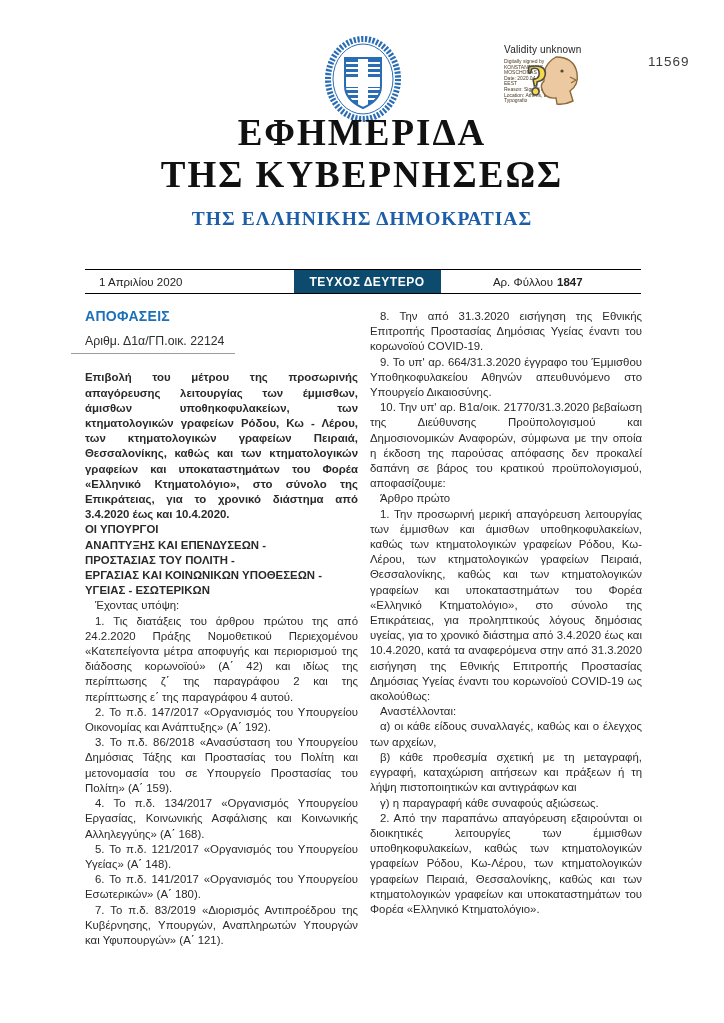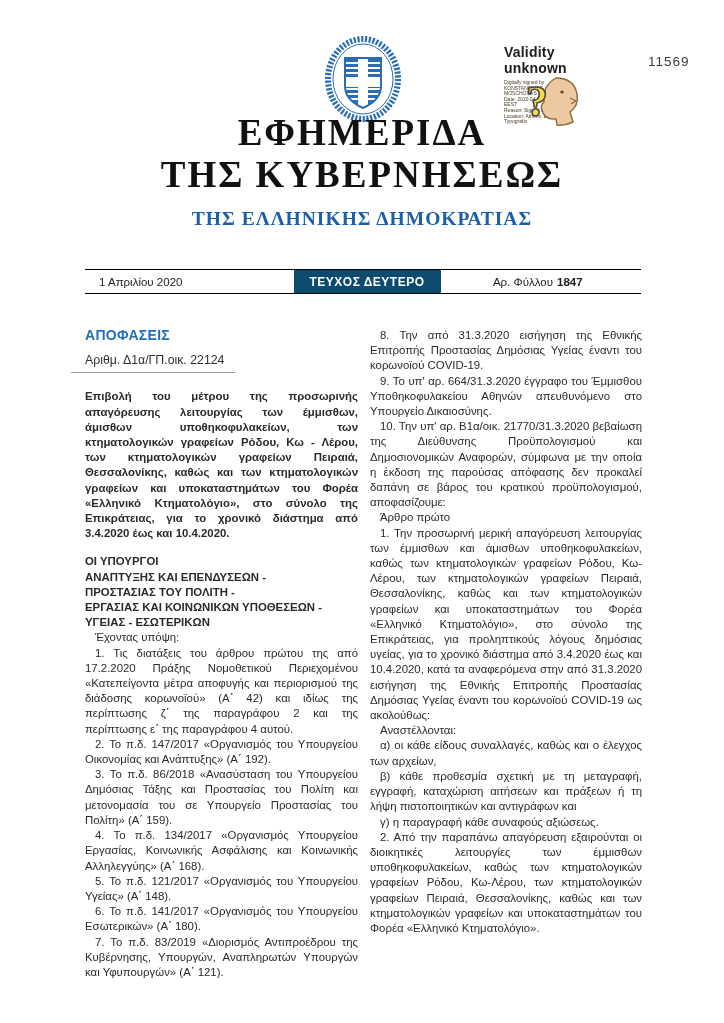--- a/index.html
+++ b/index.html
@@ -7,51 +7,51 @@
   body { font-family: "Liberation Sans", sans-serif; color:#262626; }
   .page {
     position: relative;
     width: 724px; height: 1023px;
     background: #ffffff;
     overflow: hidden;
   }
   
   .emblem { position:absolute; left:324px; top:36px; width:78px; height:86px; }
   .stamp { position:absolute; left:504px; top:44px; width:90px; height:66px; }
-  .stamp-validity { font-size:14px; font-weight:bold; color:#1c1c1c; letter-spacing:0.2px; }
+  .stamp-validity { font-size:10px; font-weight:normal; color:#1c1c1c; letter-spacing:0.2px; }
   .stamp-body { position:relative; margin-top:2px; height:52px; }
   .stamp-lines { position:absolute; left:0; top:2px; width:60px; }
   .stamp-lines div { font-size:5px; line-height:5.6px; color:#4a3a22; white-space:nowrap; overflow:hidden; }
   .stamp-art { position:absolute; left:18px; top:-4px; }
   .page-number { position:absolute; left:648px; top:54px; width:70px; font-size:13.5px; letter-spacing:1px; color:#3c3c3c; }
   
   .masthead { position:absolute; left:0; top:112px; width:724px; text-align:center; font-family:"Liberation Serif", serif; }
   .mast-line { font-size:37px; font-weight:bold; color:#111111; letter-spacing:2px; line-height:42px; }
   .mast-sub { margin-top:12px; font-size:19.5px; font-weight:bold; color:#1c5fa8; letter-spacing:1px; }
   
   .info-bar {
     position:absolute; left:85px; top:269px; width:556px; height:25px;
     border-top:1.4px solid #000; border-bottom:1.4px solid #000;
     display:flex; align-items:stretch;
   }
   .info-date { flex:1; display:flex; align-items:center; padding-left:14px; font-size:11.5px; color:#222; }
   .info-issue { width:147px; background:#0c4a6e; color:#ffffff; font-weight:bold; font-size:12px; letter-spacing:0.5px; display:flex; align-items:center; justify-content:center; }
   .info-sheet { flex:1; display:flex; align-items:center; justify-content:center; padding-right:6px; font-size:11.5px; color:#222; }
   .info-sheet .num { font-weight:bold; margin-left:4px; }
   
-  .col { position:absolute; top:328px; width:273px; font-size:11.4px; line-height:15.2px; color:#2a2a2a; }
+  .col { position:absolute; top:309px; width:273px; font-size:11.4px; line-height:15.2px; color:#2a2a2a; }
   .col-left { left:85px; }
   .col-right { left:370px; width:272px; }
   .col p { text-align:justify; text-indent:10px; margin:0; }
   .section-heading { font-size:14px; font-weight:bold; color:#1d70b7; letter-spacing:0.3px; margin-bottom:10px; }
   .doc-number { font-size:12.3px; color:#2e2e2e; display:inline-block;
     margin-left:-14px; padding-left:14px; padding-bottom:4px; min-width:164px;
     border-bottom:1px solid #9b9b9b; margin-bottom:16px; }
   .subject { font-weight:bold; }
-  .ministers { margin-top:13px; font-weight:bold; }
+  .ministers { font-weight:bold; }
   .ministers div { line-height:15.2px; }
   .having { margin-top:13px; }
   .article-heading { margin-top:10px; margin-bottom:2px; text-indent:28px; text-align:left !important; }
 </style>
 </head>
 <body>
 
 <div class="page">
 
   <div class="emblem">
@@ -126,21 +126,21 @@
     <div class="doc-number">Αριθμ. Δ1α/ΓΠ.οικ. 22124</div>
     <p class="subject" style="text-indent:0;">Επιβολή του μέτρου της προσωρινής απαγόρευσης λειτουργίας των έμμισθων, άμισθων υποθηκοφυλακείων, των κτηματολογικών γραφείων Ρόδου, Κω - Λέρου, των κτηματολογικών γραφείων Πειραιά, Θεσσαλονίκης, καθώς και των κτηματολογικών γραφείων και υποκαταστημάτων του Φορέα «Ελληνικό Κτηματολόγιο», στο σύνολο της Επικράτειας, για το χρονικό διάστημα από 3.4.2020 έως και 10.4.2020.</p>
     <div class="ministers">
       <div>ΟΙ ΥΠΟΥΡΓΟΙ</div>
       <div>ΑΝΑΠΤΥΞΗΣ ΚΑΙ ΕΠΕΝΔΥΣΕΩΝ -</div>
       <div>ΠΡΟΣΤΑΣΙΑΣ ΤΟΥ ΠΟΛΙΤΗ -</div>
       <div>ΕΡΓΑΣΙΑΣ ΚΑΙ ΚΟΙΝΩΝΙΚΩΝ ΥΠΟΘΕΣΕΩΝ -</div>
       <div>ΥΓΕΙΑΣ - ΕΣΩΤΕΡΙΚΩΝ</div>
     </div>
     <p class="having">Έχοντας υπόψη:</p>
-    <p>1. Τις διατάξεις του άρθρου πρώτου της από 17.2.2020 Πράξης Νομοθετικού Περιεχομένου «Κατεπείγοντα μέτρα αποφυγής και περιορισμού της διάδοσης κορωνοϊού» (Α΄ 42) και ιδίως της περίπτωσης ζ΄ της παραγράφου 2 και της περίπτωσης ε΄ της παραγράφου 4 αυτού.</p>
+    <p>1. Τις διατάξεις του άρθρου πρώτου της από 24.2.2020 Πράξης Νομοθετικού Περιεχομένου «Κατεπείγοντα μέτρα αποφυγής και περιορισμού της διάδοσης κορωνοϊού» (Α΄ 42) και ιδίως της περίπτωσης ζ΄ της παραγράφου 2 και της περίπτωσης ε΄ της παραγράφου 4 αυτού.</p>
     <p>2. Το π.δ. 147/2017 «Οργανισμός του Υπουργείου Οικονομίας και Ανάπτυξης» (Α΄ 192).</p>
     <p>3. Το π.δ. 86/2018 «Ανασύσταση του Υπουργείου Δημόσιας Τάξης και Προστασίας του Πολίτη και μετονομασία του σε Υπουργείο Προστασίας του Πολίτη» (Α΄ 159).</p>
     <p>4. Το π.δ. 134/2017 «Οργανισμός Υπουργείου Εργασίας, Κοινωνικής Ασφάλισης και Κοινωνικής Αλληλεγγύης» (Α΄ 168).</p>
     <p>5. Το π.δ. 121/2017 «Οργανισμός του Υπουργείου Υγείας» (Α΄ 148).</p>
     <p>6. Το π.δ. 141/2017 «Οργανισμός του Υπουργείου Εσωτερικών» (Α΄ 180).</p>
     <p>7. Το π.δ. 83/2019 «Διορισμός Αντιπροέδρου της Κυβέρνησης, Υπουργών, Αναπληρωτών Υπουργών και Υφυπουργών» (Α΄ 121).</p>
   </div>
 
   <div class="col col-right">
     <p>8. Την από 31.3.2020 εισήγηση της Εθνικής Επιτροπής Προστασίας Δημόσιας Υγείας έναντι του κορωνοϊού COVID-19.</p>

